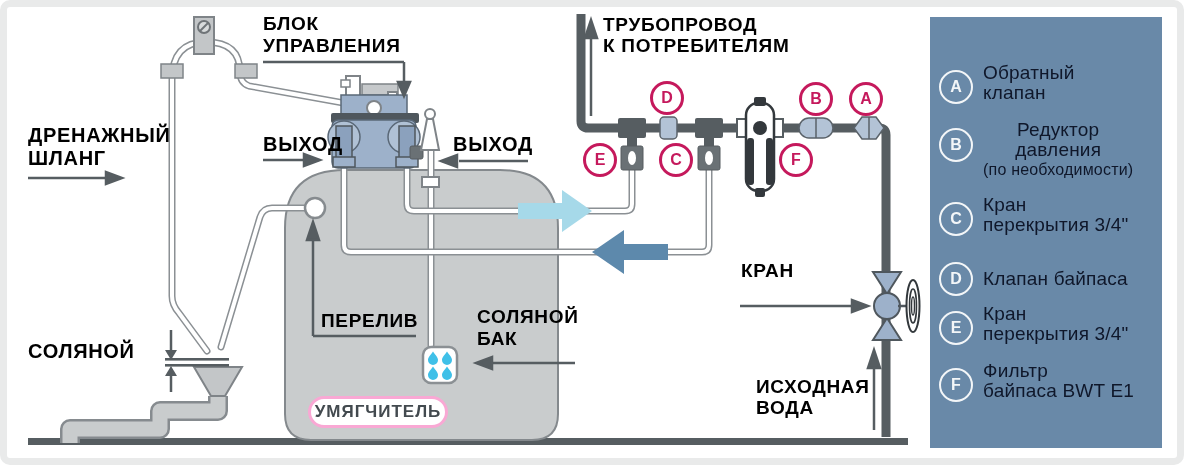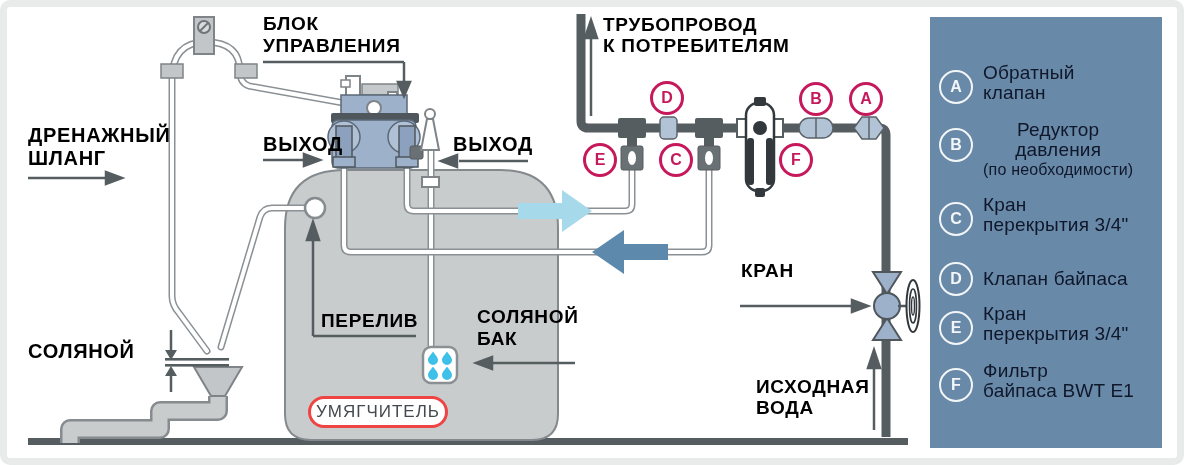--- a/index.html
+++ b/index.html
@@ -9,22 +9,22 @@
   svg.canvas{position:absolute;left:0;top:0;z-index:1;}
   .lbl{position:absolute;font-weight:700;color:#000000;letter-spacing:.7px;line-height:1.16;
        white-space:nowrap;z-index:10;}
   .s20{font-size:20px;}
   .s19{font-size:19px;}
   .s17{font-size:19px;line-height:1.12;}
   .marker{position:absolute;width:34px;height:34px;border:3px solid #c5195c;border-radius:50%;
           background:#fff;box-sizing:border-box;color:#c5195c;font-size:16px;font-weight:700;
           display:flex;align-items:center;justify-content:center;z-index:12;}
   .badge{position:absolute;left:308px;top:396px;width:140px;height:32px;background:#fff;
-         border:3px solid #ef4444;border-radius:18px;box-sizing:border-box;display:flex;
-         align-items:center;justify-content:center;font-size:17px;font-weight:400;color:#434a4f;
+         border:3px solid #f9a8d4;border-radius:18px;box-sizing:border-box;display:flex;
+         align-items:center;justify-content:center;font-size:17px;font-weight:700;color:#434a4f;
          letter-spacing:1px;z-index:11;}
   .legend{position:absolute;left:930px;top:17px;width:232px;height:431px;background:#6989a8;z-index:5;}
   .leg-circle{position:absolute;width:34px;height:34px;border:2.5px solid #f3f6f8;border-radius:50%;
               box-sizing:border-box;color:#f3f6f8;font-size:16px;font-weight:700;display:flex;
               align-items:center;justify-content:center;}
   .leg-text{position:absolute;left:53px;color:#0f172a;font-size:19px;line-height:20px;
             letter-spacing:.2px;white-space:nowrap;}
   .leg-text .small{font-size:16px;}
 </style>
 </head>

